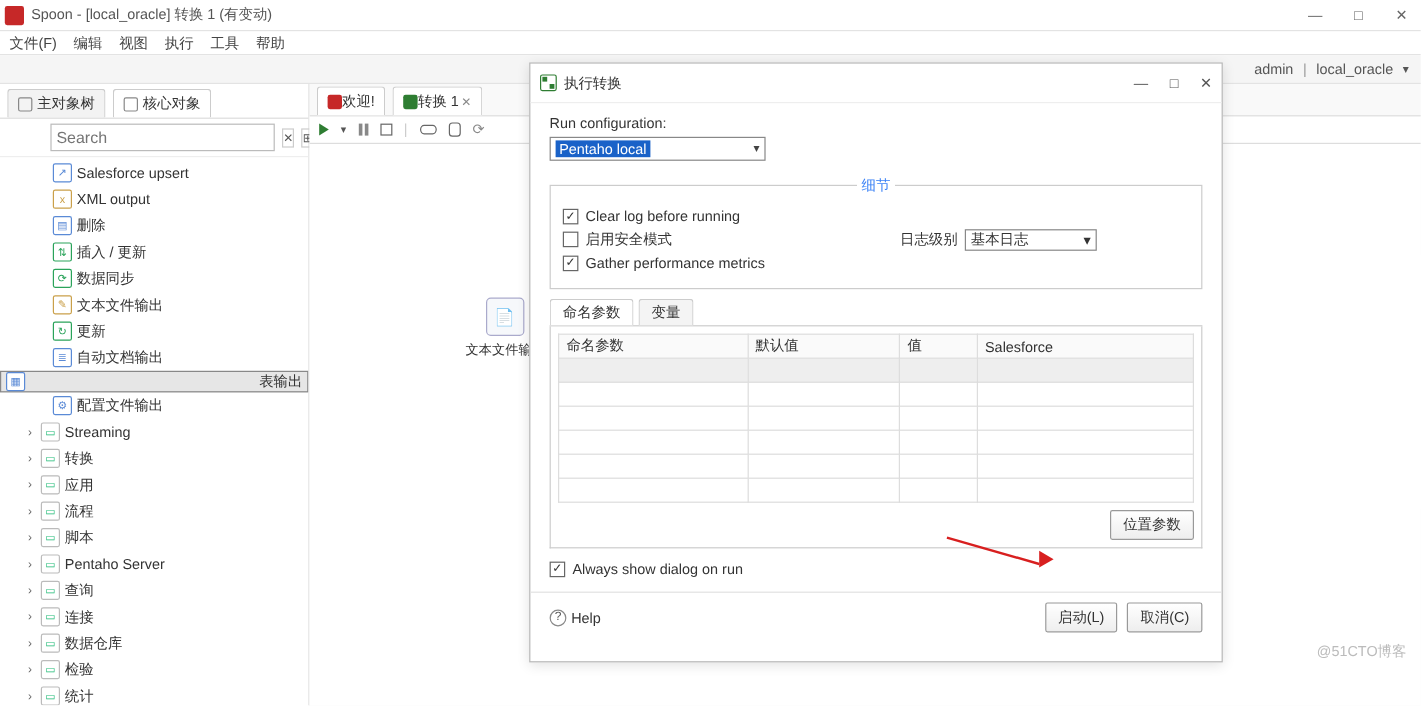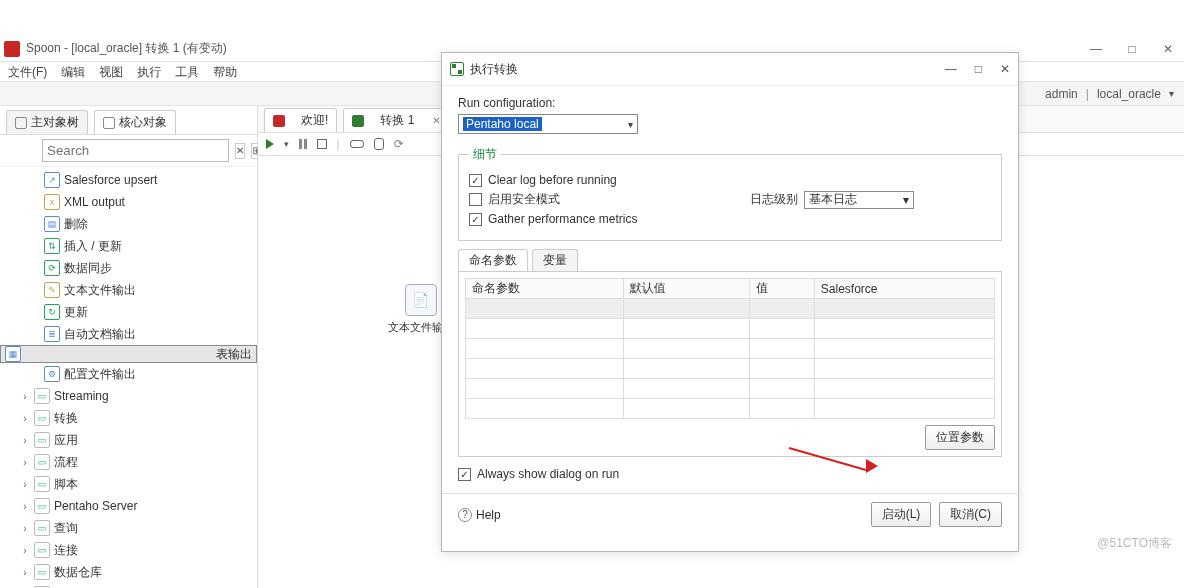--- a/index.html
+++ b/index.html
@@ -1,19 +1,19 @@
 <!DOCTYPE html>
 <html><head>
 <meta charset="utf-8">
 <style>
   * { box-sizing: border-box; font-family: "Microsoft YaHei", "Segoe UI", sans-serif; }
   body { margin:0; width:1184px; height:588px; background:#fff; font-size:12px; color:#333; position:relative; overflow:hidden; }
 
   
-  .titlebar { height:26px; display:flex; align-items:center; padding:0 4px; border-bottom:1px solid #e3e3e3;margin-top:36px; }
+  .titlebar { height:26px; display:flex; align-items:center; padding:0 4px; border-bottom:1px solid #e3e3e3; }
   .app-icon { width:16px; height:16px; background:#c62828; border-radius:2px; margin-right:6px; }
   .title-txt { color:#555; flex:1; }
   .win-btns { display:flex; gap:24px; padding-right:6px; }
   .win-btn { width:12px; height:12px; color:#666; text-align:center; line-height:12px; cursor:default; font-size:12px; }
 
   
   .menubar { height:20px; padding:2px 8px; border-bottom:1px solid #e3e3e3; display:flex; gap:14px; color:#444; }
   .menu-item { cursor:default; }
 
   
@@ -40,21 +40,21 @@
   .indent1 { padding-left:20px; }
   .indent2 { padding-left:44px; }
   .ti{ width:16px; height:16px; border:1px solid #8aa; background:#fff; border-radius:2px; display:flex; align-items:center; justify-content:center; font-size:9px; color:#2b7; }
   .ti.or{ border-color:#caa04a; color:#caa04a;}
   .ti.bl{ border-color:#5a8ad6; color:#5a8ad6;}
   .ti.folder{ border-color:#bbb; background:#fff; }
   .ti.green{ color:#2aa35a; border-color:#2aa35a;}
 
   
   .rtabs{ display:flex; align-items:flex-end; padding:4px 6px 0 6px; gap:6px; height:26px;}
-  .rtab{ border:1px solid #ccc; border-bottom:none; border-radius:3px 3px 0 0; padding:3px 8px; background:#fff; display:flex; align-items:center; gap:16px;}
+  .rtab{ border:1px solid #ccc; border-bottom:none; border-radius:3px 3px 0 0; padding:3px 8px; background:#fff; display:flex; align-items:center; gap:0;}
   .rtab .ic{width:12px;height:12px;background:#c62828;border-radius:2px;}
   .rtab .ic.gn{background:#2e7d32;}
   .rtab .x{color:#888;font-size:10px;margin-left:2px;}
   .rtoolbar{ height:24px; border-top:1px solid #ddd; border-bottom:1px solid #ddd; background:#fff; display:flex; align-items:center; gap:10px; padding:0 8px; color:#555;}
   .tri{ width:0;height:0;border-top:5px solid transparent;border-bottom:5px solid transparent;border-left:8px solid #2e7d32;}
   .pause{ display:flex; gap:2px;} .pause span{width:3px;height:10px;background:#888;}
   .square{width:10px;height:10px;border:1px solid #666;}
   .eye{width:14px;height:8px;border:1px solid #666;border-radius:50%/100%;}
   .db{width:10px;height:12px;border:1px solid #666;border-radius:3px;}
   .canvas{position:relative; height:calc(100% - 50px); background:#fff;}
@@ -72,21 +72,21 @@
   .dlg-title .dic::before{left:1px;top:1px;} .dlg-title .dic::after{right:1px;bottom:1px;}
   .dlg-title .ttxt{flex:1;}
   .dlg-win{display:flex;gap:18px;color:#555;}
   .dlg-win span{cursor:default;}
   .dlg-body{padding:10px 16px 8px 16px;}
   .lbl{display:block;margin-bottom:4px;}
   .combo{border:1px solid #888;width:180px;height:20px;display:flex;align-items:center;justify-content:space-between;padding:0 4px;}
   .combo .val{background:#1a62c8;color:#fff;padding:0 3px;}
   .combo .cv{font-size:10px;color:#444;}
   fieldset{border:1px solid #ccc;margin:12px 0 8px 0;padding:6px 10px 10px 10px;}
-  legend{padding:0 4px;color:#15803d;}
+  legend{padding:0 4px;color:#3b82f6;text-align:center;}
   .chk-row{display:flex;align-items:center;gap:6px;margin:4px 0;}
   .chk{width:13px;height:13px;border:1px solid #666;display:flex;align-items:center;justify-content:center;font-size:10px;color:#333;}
   .det-grid{display:flex;gap:40px;}
   .det-col{flex:1;}
   .det-right{display:flex;align-items:center;gap:6px;}
   .sel{border:1px solid #888;min-width:110px;height:18px;display:flex;align-items:center;justify-content:space-between;padding:0 4px;}
   .tabs2{display:flex;border-bottom:1px solid #ccc;margin-top:6px;}
   .t2{border:1px solid #ccc;border-bottom:none;border-radius:3px 3px 0 0;padding:2px 10px;margin-right:4px;background:#fff;}
   .t2.inactive{background:#f4f4f4;}
   .param-wrap{border:1px solid #ccc;border-top:none;padding:6px;}

